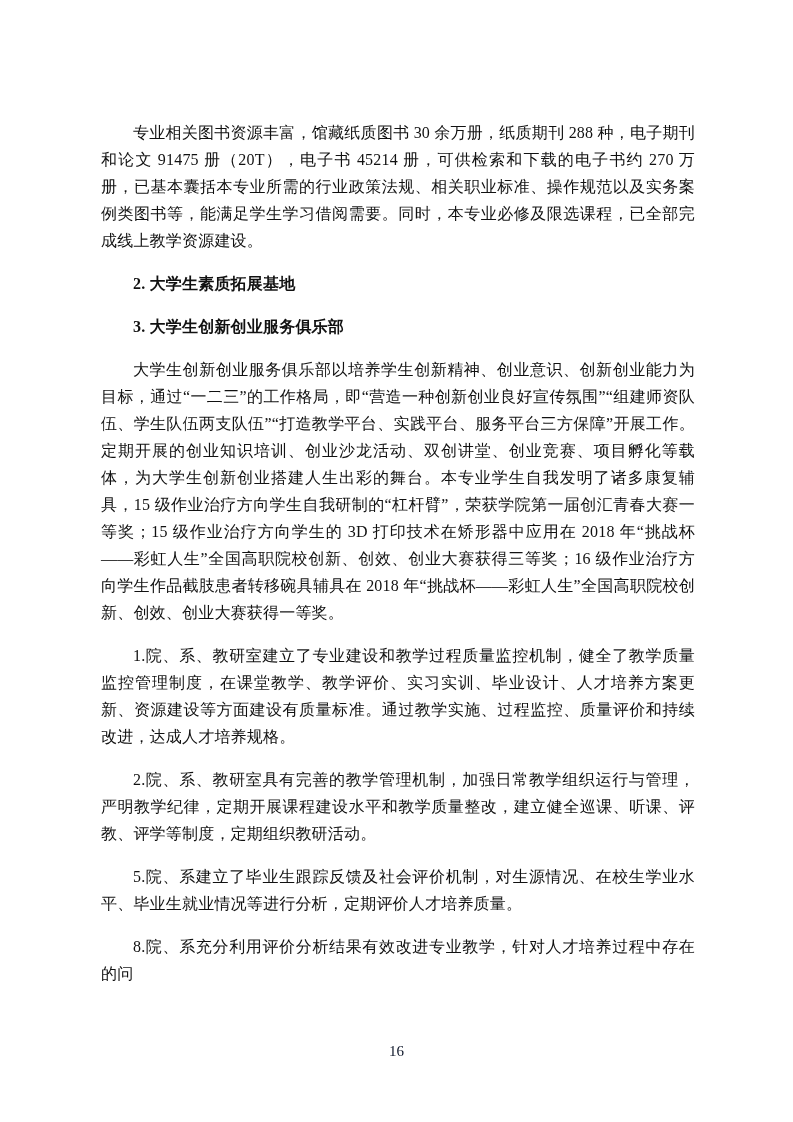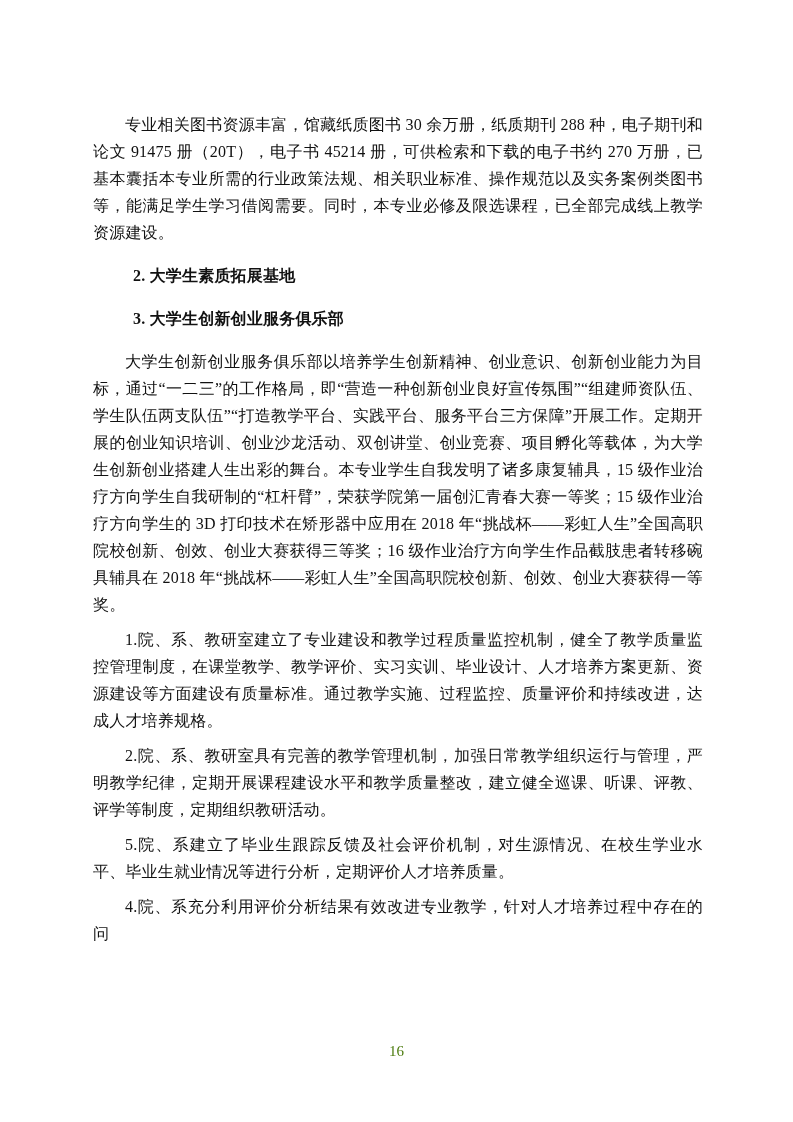--- a/index.html
+++ b/index.html
@@ -17,21 +17,21 @@
     color: #111111;
     font-family: "Liberation Serif", "DejaVu Serif", serif;
   }
   .content {
     position: absolute;
     top: 103px;
     left: 85px;
     width: 626px;
   }
   .para {
-    margin: 8px;
+    margin: 16px;
     font-size: 16px;
     line-height: 27px;
     text-align: justify;
     text-indent: 2em;
     letter-spacing: 0.2px;
   }
   .heading {
     margin: 16px;
     font-size: 16px;
     line-height: 27px;
@@ -41,31 +41,31 @@
     letter-spacing: 0.2px;
   }
   .page-number {
     position: absolute;
     left: 0;
     right: 0;
     top: 1041px;
     text-align: center;
     font-size: 15px;
     line-height: 20px;
-    color: #4d7c0f;
+    color: #0f172a;
   }
 </style>
 </head>
 <body>
 
 <div class="page">
   <div class="content">
     <p class="para">专业相关图书资源丰富，馆藏纸质图书 30 余万册，纸质期刊 288 种，电子期刊和论文 91475 册（20T），电子书 45214 册，可供检索和下载的电子书约 270 万册，已基本囊括本专业所需的行业政策法规、相关职业标准、操作规范以及实务案例类图书等，能满足学生学习借阅需要。同时，本专业必修及限选课程，已全部完成线上教学资源建设。</p>
     <p class="heading">2. 大学生素质拓展基地</p>
     <p class="heading">3. 大学生创新创业服务俱乐部</p>
     <p class="para">大学生创新创业服务俱乐部以培养学生创新精神、创业意识、创新创业能力为目标，通过“一二三”的工作格局，即“营造一种创新创业良好宣传氛围”“组建师资队伍、学生队伍两支队伍”“打造教学平台、实践平台、服务平台三方保障”开展工作。定期开展的创业知识培训、创业沙龙活动、双创讲堂、创业竞赛、项目孵化等载体，为大学生创新创业搭建人生出彩的舞台。本专业学生自我发明了诸多康复辅具，15 级作业治疗方向学生自我研制的“杠杆臂”，荣获学院第一届创汇青春大赛一等奖；15 级作业治疗方向学生的 3D 打印技术在矫形器中应用在 2018 年“挑战杯——彩虹人生”全国高职院校创新、创效、创业大赛获得三等奖；16 级作业治疗方向学生作品截肢患者转移碗具辅具在 2018 年“挑战杯——彩虹人生”全国高职院校创新、创效、创业大赛获得一等奖。</p>
     <p class="para">1.院、系、教研室建立了专业建设和教学过程质量监控机制，健全了教学质量监控管理制度，在课堂教学、教学评价、实习实训、毕业设计、人才培养方案更新、资源建设等方面建设有质量标准。通过教学实施、过程监控、质量评价和持续改进，达成人才培养规格。</p>
     <p class="para">2.院、系、教研室具有完善的教学管理机制，加强日常教学组织运行与管理，严明教学纪律，定期开展课程建设水平和教学质量整改，建立健全巡课、听课、评教、评学等制度，定期组织教研活动。</p>
     <p class="para">5.院、系建立了毕业生跟踪反馈及社会评价机制，对生源情况、在校生学业水平、毕业生就业情况等进行分析，定期评价人才培养质量。</p>
-    <p class="para">4.院、系充分利用评价分析结果有效改进专业教学，针对人才培养过程中存在的问</p>
+    <p class="para">8.院、系充分利用评价分析结果有效改进专业教学，针对人才培养过程中存在的问</p>
   </div>
   <div class="page-number">16</div>
 </div>
 
 </body></html>

